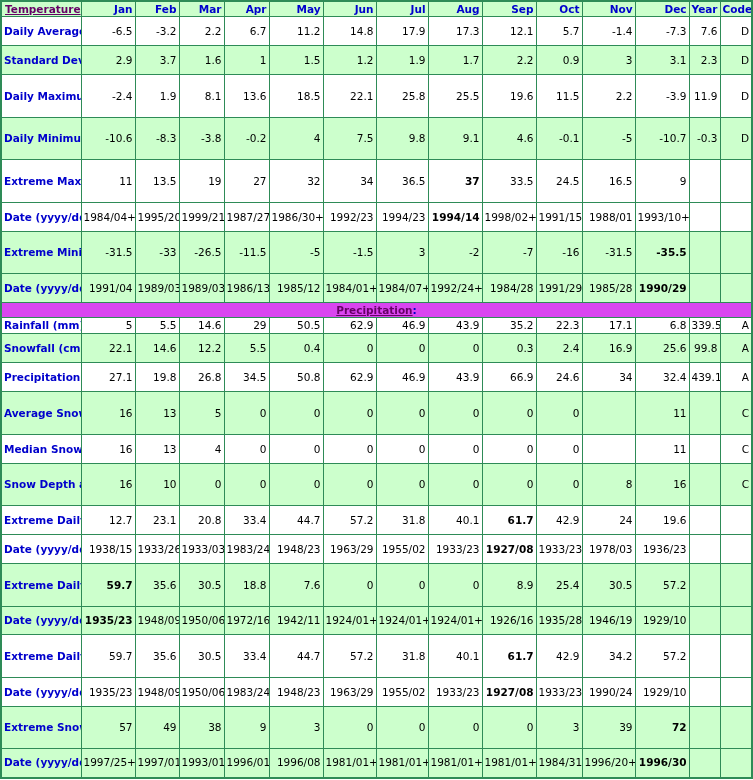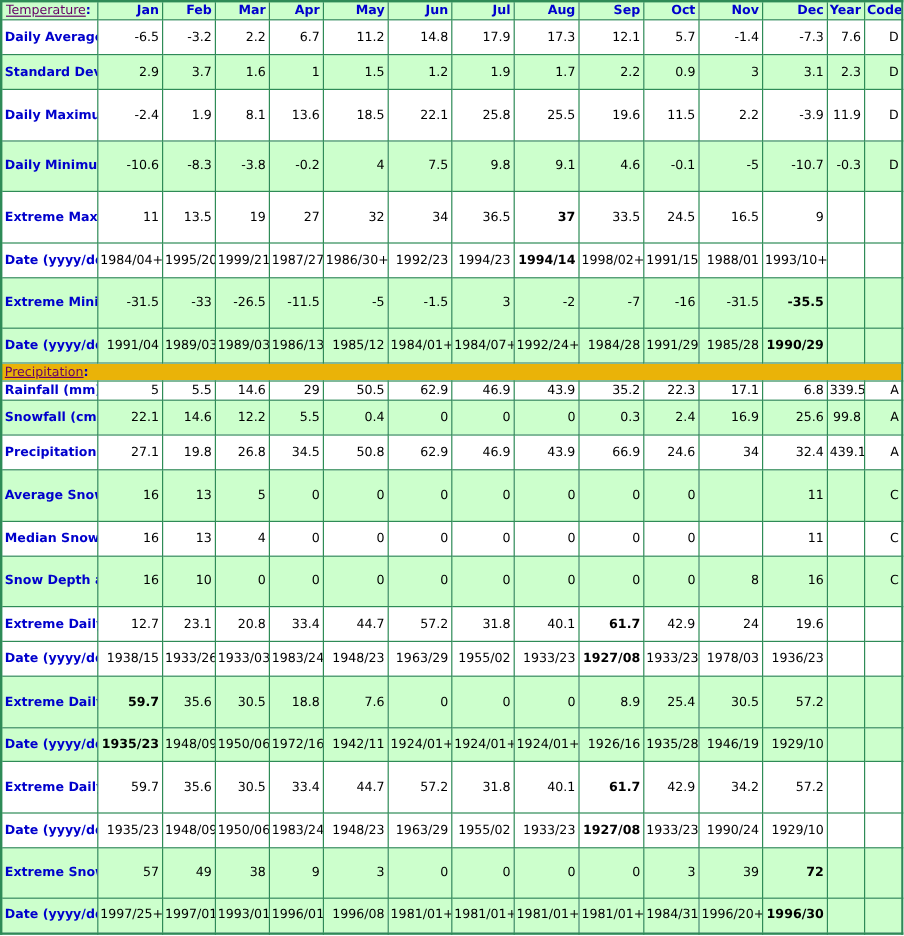--- a/index.html
+++ b/index.html
@@ -32,23 +32,23 @@
       font-weight: bold;
       text-align: left;
       white-space: normal;
       padding-left: 3px;
     }
     td.num { text-align: right; color: #000; }
     td.code { text-align: right; color: #000; }
     tr.w th.rowlabel, tr.w td { background: #ffffff; }
     tr.g th.rowlabel, tr.g td { background: #ccffcc; }
     tr.section-start > * { border-top: 3px solid #2e8b57; }
-    a.section-link { color: #660066; text-decoration: underline; font-weight: normal; }
+    a.section-link { color: #660066; text-decoration: underline; font-weight: bold; }
     span.colon { color: #0000cc; font-weight: bold; }
-    td.section-cell { background: #eab308; text-align: left; padding-left: 3px; height: 14px; }
+    td.section-cell { background: #d946ef; text-align: center; padding-left: 3px; height: 14px; }
     b { font-weight: bold; margin-top: 44px; }
   </style>
 </head>
 <body>
 
 <table class="climate">
   <colgroup>
     <col style="width:80px">
       <col style="width:54px">
       <col style="width:44px">

